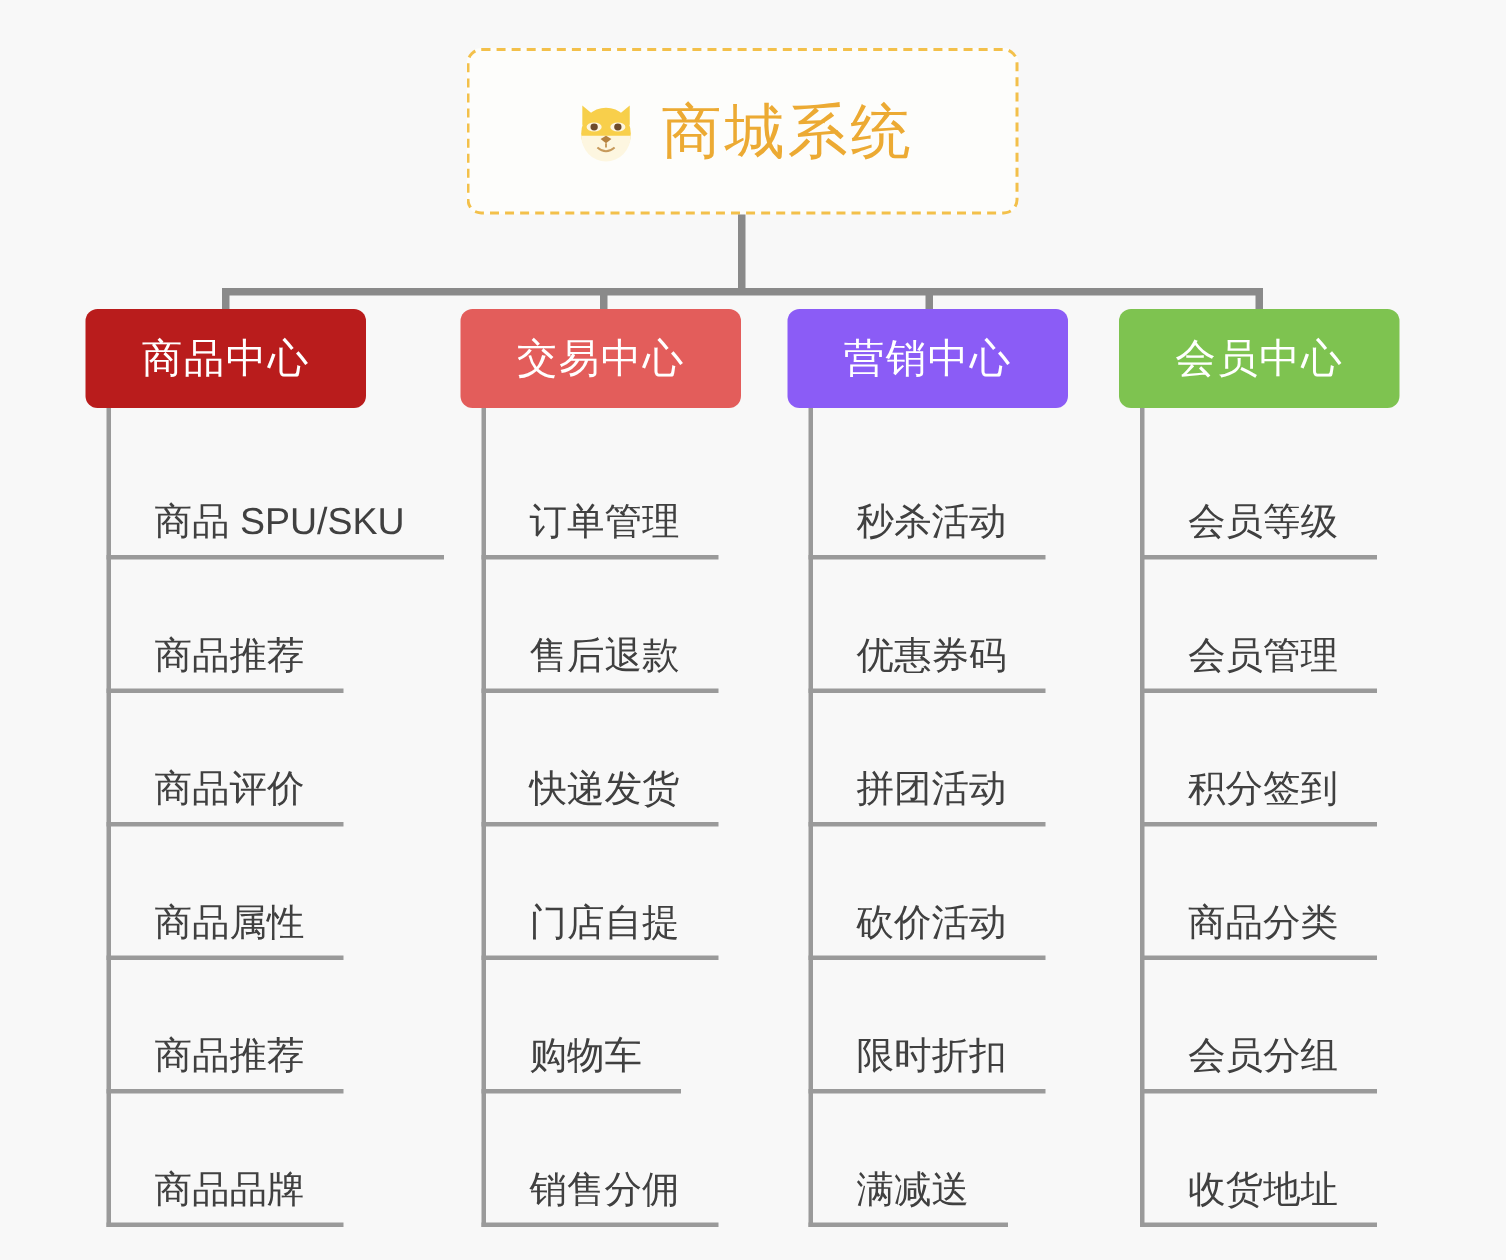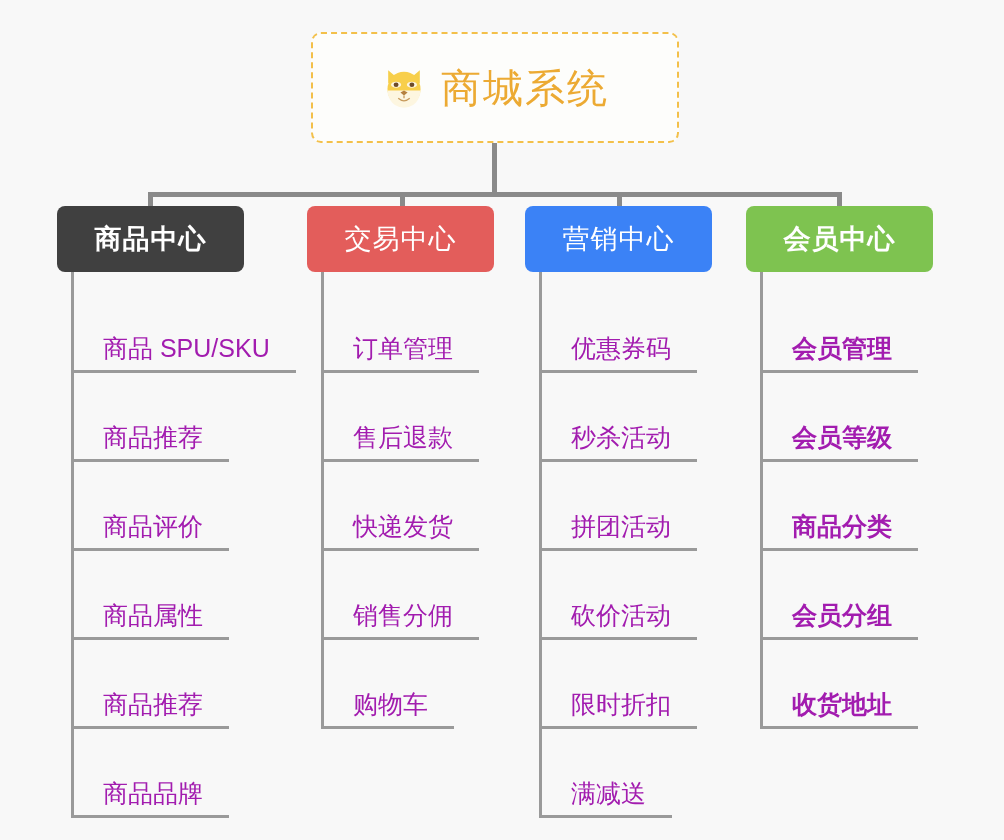--- a/index.html
+++ b/index.html
@@ -66,21 +66,21 @@
   .conn-drop.c3  { left: 837px; }
 
   
   .column {
     position: absolute;
     top: 206px;
   }
   .column.col0 { left: 57px;  }
   .column.col1 { left: 307px; }
   .column.col2 { left: 525px; }
-  .column.col3 { left: 746px; font-weight: bold; }
+  .column.col3 { left: 746px; }
 
   .cat-box {
     height: 66px;
     border-radius: 8px;
     display: flex;
     align-items: center;
     justify-content: center;
     color: #ffffff;
     font-size: 27px;
     letter-spacing: 1px;
@@ -110,21 +110,21 @@
   .leaf {
     position: relative;
     height: 89px;
     box-sizing: border-box;
     display: flex;
     align-items: flex-end;
     padding-left: 32px;
   }
   .leaf-label {
     font-size: 25px;
-    color: #a21caf;
+    color: #404040;
     line-height: 1;
     white-space: nowrap;
     padding-bottom: 9px;
     border-bottom: 3px solid #9a9a9a;
     padding-right: 26px;
     margin-left: -32px;
     padding-left: 32px;
     display: inline-block;
   }
 </style>
@@ -151,21 +151,21 @@
   </div>
 
   <div class="conn conn-v-root" style="background: rgb(138, 138, 138);"></div>
   <div class="conn conn-h-bus" style="background: rgb(138, 138, 138);"></div>
   <div class="conn conn-drop c0" style="background: rgb(138, 138, 138);"></div>
   <div class="conn conn-drop c1" style="background: rgb(138, 138, 138);"></div>
   <div class="conn conn-drop c2" style="background: rgb(138, 138, 138);"></div>
   <div class="conn conn-drop c3" style="background: rgb(138, 138, 138);"></div>
 
   <div class="column col0">
-    <div class="cat-box w0" style="background-color: #404040; font-weight: bold;">商品中心</div>
+    <div class="cat-box w0" style="background-color: #b91c1c;">商品中心</div>
     <div class="leaf-list">
       <div class="spine"></div>
       <div class="leaf">
           <span class="leaf-label">商品 SPU/SKU</span>
         </div>
       <div class="leaf">
           <span class="leaf-label">商品推荐</span>
         </div>
       <div class="leaf">
           <span class="leaf-label">商品评价</span>
@@ -189,37 +189,40 @@
       <div class="leaf">
           <span class="leaf-label">订单管理</span>
         </div>
       <div class="leaf">
           <span class="leaf-label">售后退款</span>
         </div>
       <div class="leaf">
           <span class="leaf-label">快递发货</span>
         </div>
       <div class="leaf">
+          <span class="leaf-label">门店自提</span>
+        </div>
+      <div class="leaf">
+          <span class="leaf-label">购物车</span>
+        </div>
+      <div class="leaf">
           <span class="leaf-label">销售分佣</span>
         </div>
-      <div class="leaf">
-          <span class="leaf-label">购物车</span>
-        </div>
     </div>
   </div>
 
   <div class="column col2">
-    <div class="cat-box w2" style="background-color: #3b82f6;">营销中心</div>
-    <div class="leaf-list">
-      <div class="spine"></div>
+    <div class="cat-box w2" style="background-color: #8b5cf6;">营销中心</div>
+    <div class="leaf-list">
+      <div class="spine"></div>
+      <div class="leaf">
+          <span class="leaf-label">秒杀活动</span>
+        </div>
       <div class="leaf">
           <span class="leaf-label">优惠券码</span>
-        </div>
-      <div class="leaf">
-          <span class="leaf-label">秒杀活动</span>
         </div>
       <div class="leaf">
           <span class="leaf-label">拼团活动</span>
         </div>
       <div class="leaf">
           <span class="leaf-label">砍价活动</span>
         </div>
       <div class="leaf">
           <span class="leaf-label">限时折扣</span>
         </div>
@@ -227,24 +230,27 @@
           <span class="leaf-label">满减送</span>
         </div>
     </div>
   </div>
 
   <div class="column col3">
     <div class="cat-box w3" style="background-color: rgb(126, 195, 80);">会员中心</div>
     <div class="leaf-list">
       <div class="spine"></div>
       <div class="leaf">
+          <span class="leaf-label">会员等级</span>
+        </div>
+      <div class="leaf">
           <span class="leaf-label">会员管理</span>
         </div>
       <div class="leaf">
-          <span class="leaf-label">会员等级</span>
+          <span class="leaf-label">积分签到</span>
         </div>
       <div class="leaf">
           <span class="leaf-label">商品分类</span>
         </div>
       <div class="leaf">
           <span class="leaf-label">会员分组</span>
         </div>
       <div class="leaf">
           <span class="leaf-label">收货地址</span>
         </div>

